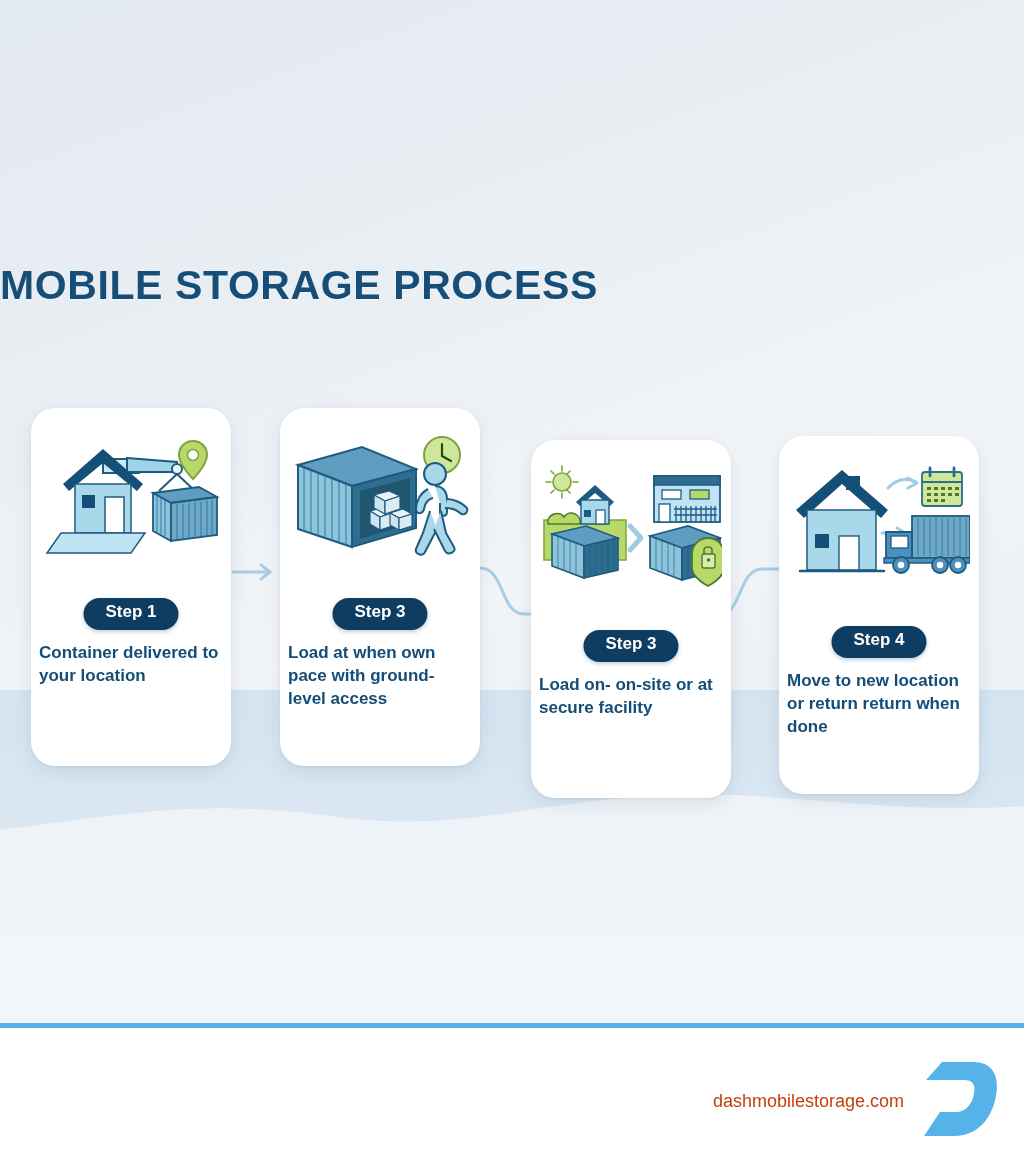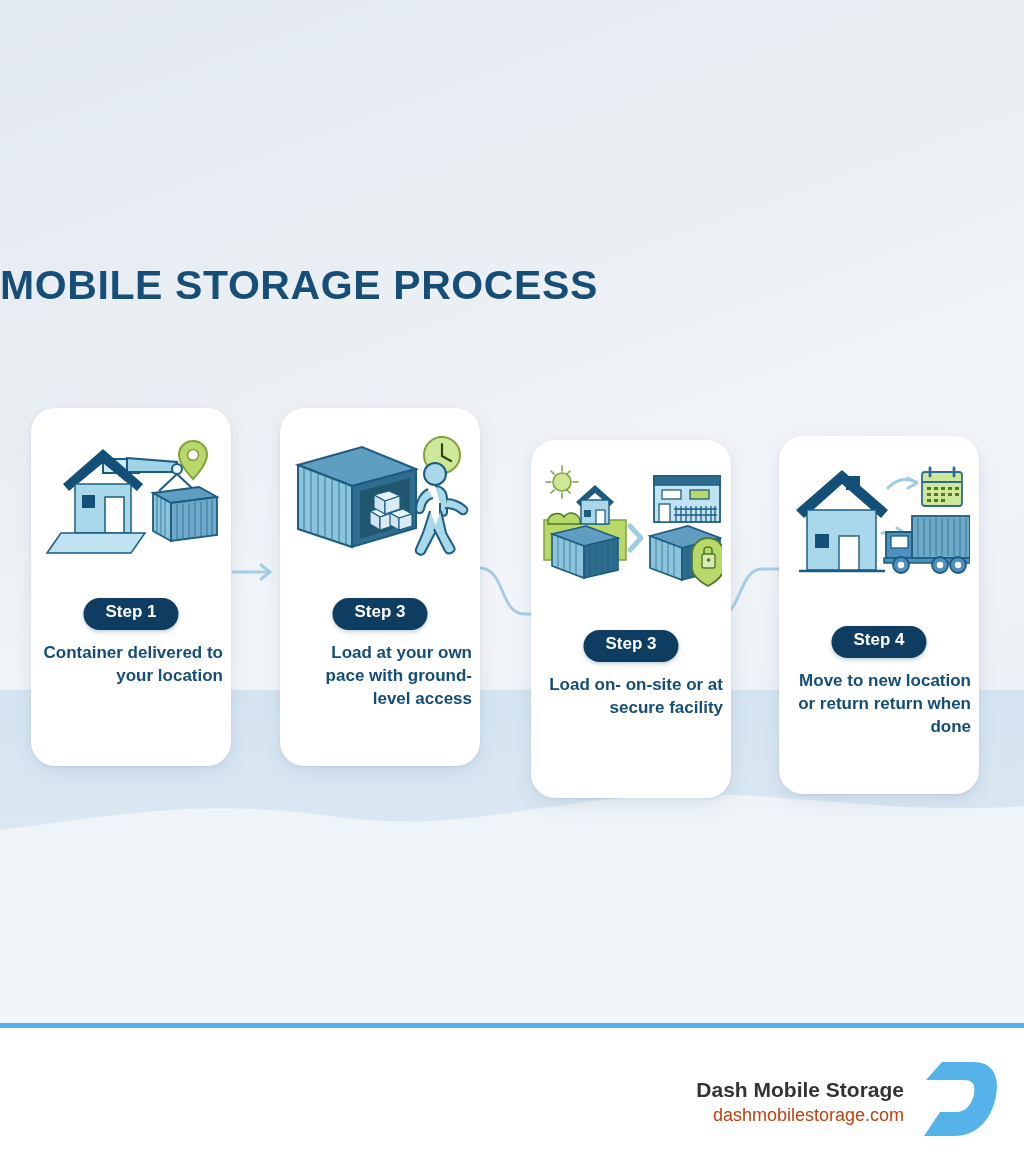--- a/index.html
+++ b/index.html
@@ -89,21 +89,21 @@
     padding: 4px 22px 8px 22px;
     border-radius: 18px;
     white-space: nowrap;
     box-shadow: 0 2px 4px rgba(14,61,97,0.25);
   }
   .card-text {
     position: absolute;
     left: 8px;
     top: 233px;
     width: 184px;
-    text-align: right;
+    text-align: left;
     color: #134d78;
     font-size: 17px;
     font-weight: bold;
     line-height: 23px;
   }
   
   .connectors {
     position: absolute;
     left: 0; top: 408px;
     width: 1024px;
@@ -260,21 +260,21 @@
             <circle cx="145" cy="45" r="11" fill="#a8d8ea" stroke="#1d5c80" stroke-width="2"></circle>
             <path d="M145,57 C152,57 157,62 157,70 L157,83 C157,88 150,88 150,83 L150,74" fill="#a8d8ea" stroke="#1d5c80" stroke-width="2"></path>
             <path d="M138,60 C130,64 126,73 126,80 C126,86 133,85 134,80 C135,73 139,70 143,69" fill="#a8d8ea" stroke="#1d5c80" stroke-width="2"></path>
             <path d="M157,70 C164,70 172,74 176,78 C180,82 174,88 170,84 C166,80 160,79 155,79" fill="#a8d8ea" stroke="#1d5c80" stroke-width="2"></path>
             <path d="M140,82 L133,104 L126,120 C124,125 133,128 135,123 L147,100" fill="#a8d8ea" stroke="#1d5c80" stroke-width="2"></path>
             <path d="M151,82 L156,104 L164,118 C167,123 158,127 155,122 L144,100" fill="#a8d8ea" stroke="#1d5c80" stroke-width="2"></path>
           </g>
         </svg>
       </div>
       <div class="badge">Step 3</div>
-      <div class="card-text">Load at your own pace with ground-level access</div>
+      <div class="card-text">Load at when own pace with ground-level access</div>
     </div>
 
     <div class="card card-3">
       <div class="card-art">
         <svg width="182" height="132" viewBox="0 0 182 132">
           <g>
             <circle cx="22" cy="20" r="9" fill="#cfe79a" stroke="#7fa33c" stroke-width="1.6"></circle>
             <g stroke="#7fa33c" stroke-width="1.6" stroke-linecap="round">
               <path d="M22,4 L22,9 M22,31 L22,36 M6,20 L11,20 M33,20 L38,20 M11,9 L14,12 M30,9 L27,12 M11,31 L14,28 M30,31 L27,28"></path>
             </g>
@@ -394,21 +394,20 @@
       <div class="badge">Step 4</div>
       <div class="card-text">Move to new location or return return when done</div>
     </div>
 
   </div>
 
   <div class="footer-rule"></div>
   <div class="footer">
     <div class="footer-inner">
       <div class="footer-txt">
-        <div class="footer-name">Dash Mobile Storage</div>
         <div class="footer-url">dashmobilestorage.com</div>
       </div>
       <div>
         <svg width="78" height="86" viewBox="0 0 78 86">
           <path d="M20,6 L52,6 C70,6 78,20 74,40 C70,62 56,80 32,80 L2,80 L18,56 L34,56 C44,56 50,48 52,38 C54,28 50,24 42,24 L4,24 Z" fill="#56b3e9"></path>
         </svg>
       </div>
     </div>
   </div>
 

